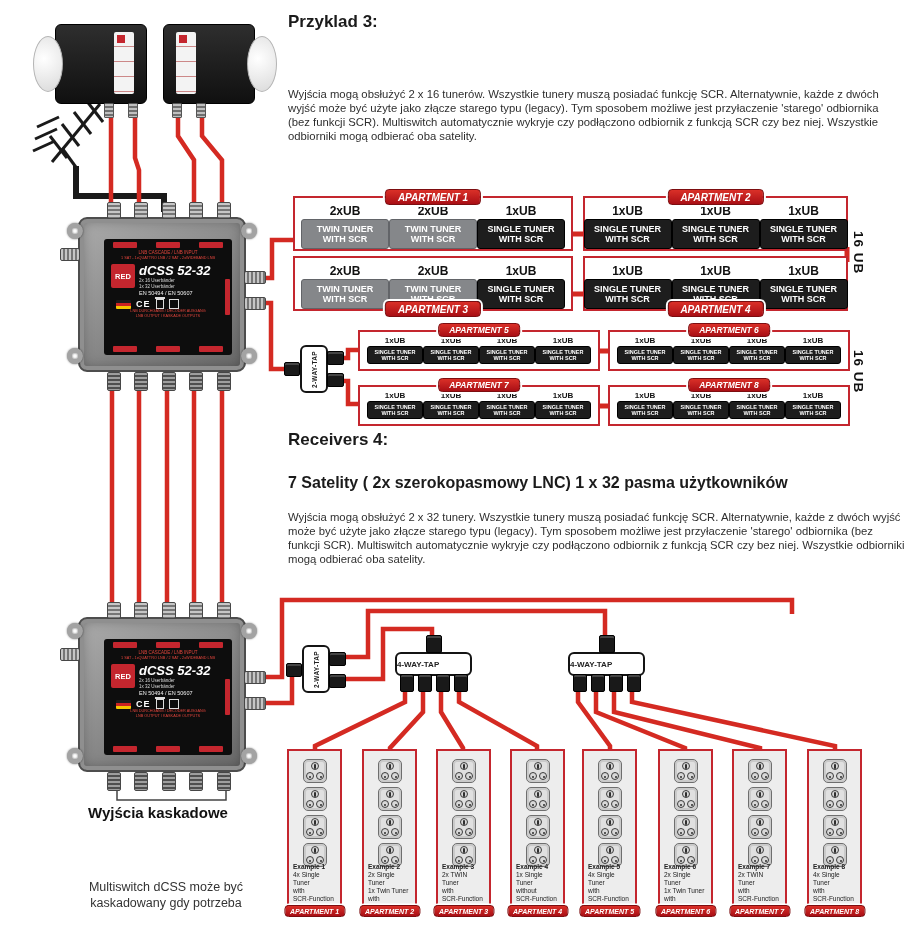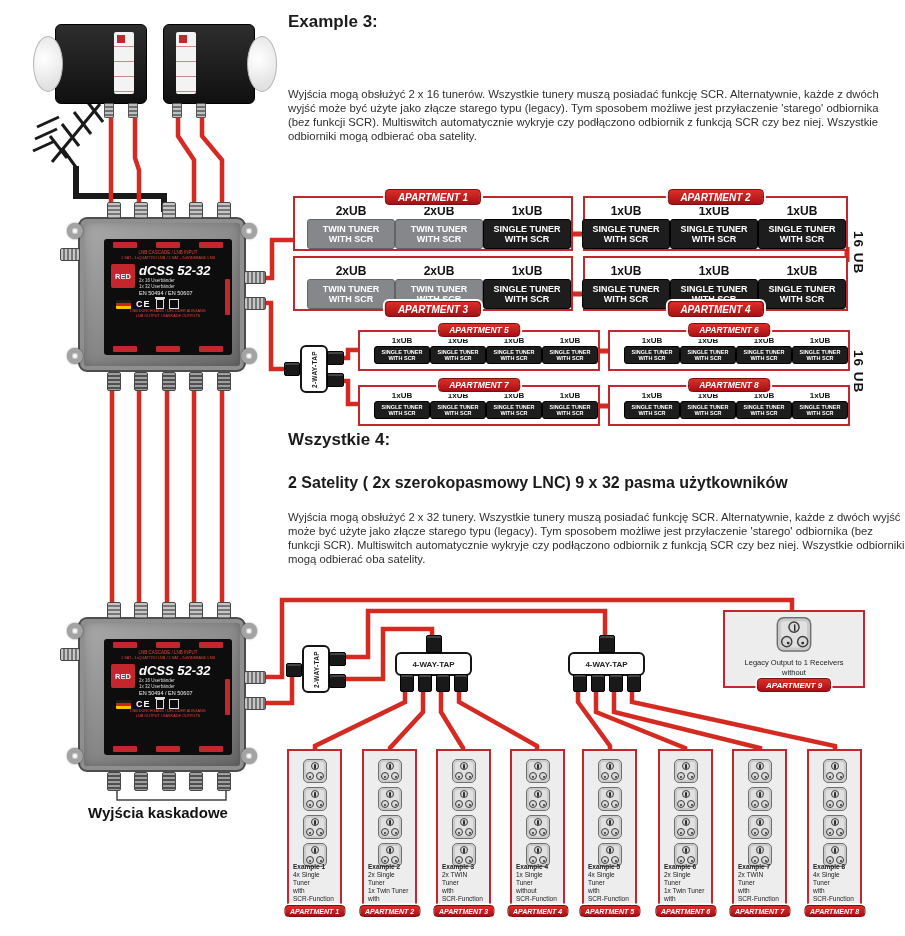--- a/index.html
+++ b/index.html
@@ -62,21 +62,21 @@
         background:radial-gradient(circle at 35% 40%,#ffffff,#d9d9d9);z-index:3}
   .horn.l{left:-22px}.horn.r{right:-22px}
   .lnb-tag{position:absolute;top:7px;width:20px;height:62px;background:#f3f3f3;border-radius:2px;right:12px;
         background-image:repeating-linear-gradient(180deg,transparent 0 14px,#c88 14px 15px)}
   .lnb-tag::before{content:"";position:absolute;top:3px;left:3px;width:8px;height:8px;background:#c4262e}
   .lnb-tag.r{left:12px;right:auto}
   .stub{position:absolute;top:79px;width:10px;height:15px;border:1px solid #555;border-radius:1px;
         background:repeating-linear-gradient(180deg,#c0c0c0 0 2px,#6f6f6f 2px 4px)}
   
   .apt-box{position:absolute;background:#fff;z-index:2;border:2px solid #c4262e}
-  .tuner-row{display:flex;justify-content:flex-end;height:100%}
+  .tuner-row{display:flex;justify-content:center;height:100%}
   .big .tuner-row{padding-top:7px}
   .small .tuner-row{padding-top:4px}
   .tuner{display:flex;flex-direction:column;align-items:center}
   .ub{font-weight:bold;color:#111}
   .big .ub{font-size:12px;line-height:13px}
   .small .ub{font-size:8px;line-height:9px}
   .chip{border-radius:3px;color:#fff;font-weight:bold;text-align:center;display:flex;
         flex-direction:column;justify-content:center;margin-top:1px}
   .big .chip{width:88px;height:32px;font-size:9px;line-height:10px}
   .small .chip{width:56px;height:18px;font-size:5.5px;line-height:6.5px}
@@ -89,21 +89,21 @@
   .badge.bg{height:16px;font-size:10px;padding:0 12px}
   .badge.sm{height:14px;font-size:8.5px;padding:0 10px}
   .badge.ex{height:12px;font-size:7px;padding:0 5px;box-shadow:0 0 0 1.5px #fff}
   .badge.lg9{height:14px;font-size:8px;padding:0 8px}
   .badge.pos-t{top:-9px}.badge.pos-b{bottom:-8px}.badge.ex.pos-b{bottom:-6px}
   
   .tap2{position:absolute;width:28px;height:48px;background:#fff;border:2px solid #141414;border-radius:6px;
         z-index:2;display:flex;align-items:center;justify-content:center}
   .tap2 span{transform:rotate(-90deg);font-size:6.5px;font-weight:bold;white-space:nowrap;letter-spacing:.3px}
   .tap4{position:absolute;width:77px;height:24px;background:#fff;border:2px solid #141414;border-radius:6px;
-        z-index:2;display:flex;align-items:center;justify-content:center;font-size:8px;font-weight:bold}
+        z-index:2;display:flex;align-items:center;font-size:8px;font-weight:bold}
   .tcon{position:absolute;background:#191919;border:1px solid #000;border-radius:2px;z-index:3;
         box-shadow:inset 0 2px 0 #454545}
   
   .legacy-box{position:absolute;left:723px;top:610px;width:142px;height:78px;background:#ededed;
               border:2px solid #c4262e;z-index:2}
   .legacy-socket{display:flex;justify-content:center;padding-top:5px;height:40px}
   .legacy-socket .socket{transform:scale(1.45);transform-origin:center top}
   .legacy-text{position:absolute;top:46px;left:0;right:0;text-align:center;font-size:7.5px;
                line-height:9.5px;color:#222}
   .ex-box{position:absolute;background:#ededed;border:2px solid #c4262e;z-index:2}
@@ -175,31 +175,33 @@
     <g stroke="#d42a22" stroke-width="5">
       <line x1="571" y1="234" x2="586" y2="234"></line>
       <line x1="571" y1="294" x2="586" y2="294"></line>
       <line x1="596" y1="351" x2="611" y2="351"></line>
       <line x1="596" y1="406" x2="611" y2="406"></line>
       <line x1="847" y1="247" x2="847" y2="262"></line>
     </g>
     <path d="M117,789 L117,800 L226,800 L226,789" stroke="#444" stroke-width="1.5" fill="none"></path>
   </svg>
 
-  <div class="abs kicker" style="left:288px;top:12px">Example 3:</div>
+  <div class="abs kicker" style="left:288px;top:12px">Przyklad 3:</div>
   <div class="abs para" style="left:288px;top:87px;width:614px">Wyjścia mogą obsłużyć 2 x 16 tunerów. Wszystkie tunery muszą posiadać funkcję SCR. Alternatywnie, każde z dwóch wyjść może być użyte jako złącze starego typu (legacy). Tym sposobem możliwe jest przyłaczenie 'starego' odbiornika (bez funkcji SCR). Multiswitch automatycznie wykryje czy podłączono odbiornik z funkcją SCR czy bez niej. Wszystkie odbiorniki mogą odbierać oba satelity.</div>
 
-  <div class="abs kicker" style="left:288px;top:430px">Wszystkie 4:</div>
-  <div class="abs heading" style="left:288px;top:474px">2 Satelity ( 2x szerokopasmowy LNC) 9 x 32 pasma użytkowników</div>
+  <div class="abs kicker" style="left:288px;top:430px">Receivers 4:</div>
+  <div class="abs heading" style="left:288px;top:474px">7 Satelity ( 2x szerokopasmowy LNC) 1 x 32 pasma użytkowników</div>
   <div class="abs para" style="left:288px;top:510px;width:620px">Wyjścia mogą obsłużyć 2 x 32 tunery. Wszystkie tunery muszą posiadać funkcję SCR. Alternatywnie, każde z dwóch wyjść może być użyte jako złącze starego typu (legacy). Tym sposobem możliwe jest przyłaczenie 'starego' odbiornika (bez funkcji SCR). Multiswitch automatycznie wykryje czy podłączono odbiornik z funkcją SCR czy bez niej. Wszystkie odbiorniki mogą odbierać oba satelity.</div>
 
   <div class="abs ub16" style="left:851px;top:231px">16 UB</div>
   <div class="abs ub16" style="left:851px;top:350px">16 UB</div>
 
   <div class="abs cascade-caption" style="left:68px;top:804px;width:180px">Wyjścia kaskadowe</div>
+  <div class="abs note" style="left:80px;top:879px;width:172px">Multiswitch dCSS może być
+kaskadowany gdy potrzeba</div>
 
   <div class="lnb" style="left:55px;top:24px">
     <div class="bodyb">
         <div class="lnb-tag"></div>
       </div>
     <div class="horn l"></div>
     <div class="stub" style="left:49px"></div>
     <div class="stub" style="left:73px"></div>
   </div>
   <div class="lnb" style="left:163px;top:24px">
@@ -338,35 +340,20 @@
   </div>
   <div class="tap4" style="left:568px;top:652px">
     <span>4-WAY-TAP</span>
     <div class="tcon" style="left:29px;top:-19px;width:16px;height:18px"></div>
     <div class="tcon" style="left:3px;bottom:-18px;width:14px;height:18px"></div>
     <div class="tcon" style="left:21px;bottom:-18px;width:14px;height:18px"></div>
     <div class="tcon" style="left:39px;bottom:-18px;width:14px;height:18px"></div>
     <div class="tcon" style="left:57px;bottom:-18px;width:14px;height:18px"></div>
   </div>
 
-  <div class="legacy-box">
-    <div class="legacy-socket" id="legacy-socket-slot">
-        <div class="socket">
-          <div class="pin t"></div>
-          <div class="pin bl"></div>
-          <div class="pin br"></div>
-        </div>
-      </div>
-    <div class="legacy-text">
-      <div>Legacy Output to 1 Receivers</div>
-      <div>without</div>
-      <div>SCR-Function</div>
-    </div>
-    <div class="badge ex lg9 pos-b">APARTMENT 9</div>
-  </div>
 
 <div class="apt-box big" style="left: 293px; top: 196px; width: 280px; height: 55px;">
       <div class="badge bg pos-t">APARTMENT 1</div>
       <div class="tuner-row">
         <div class="tuner">
           <div class="ub">2xUB</div>
           <div class="chip twin">
             <div class="chip-ln">TWIN TUNER</div>
             <div class="chip-ln">WITH SCR</div>
           </div>

